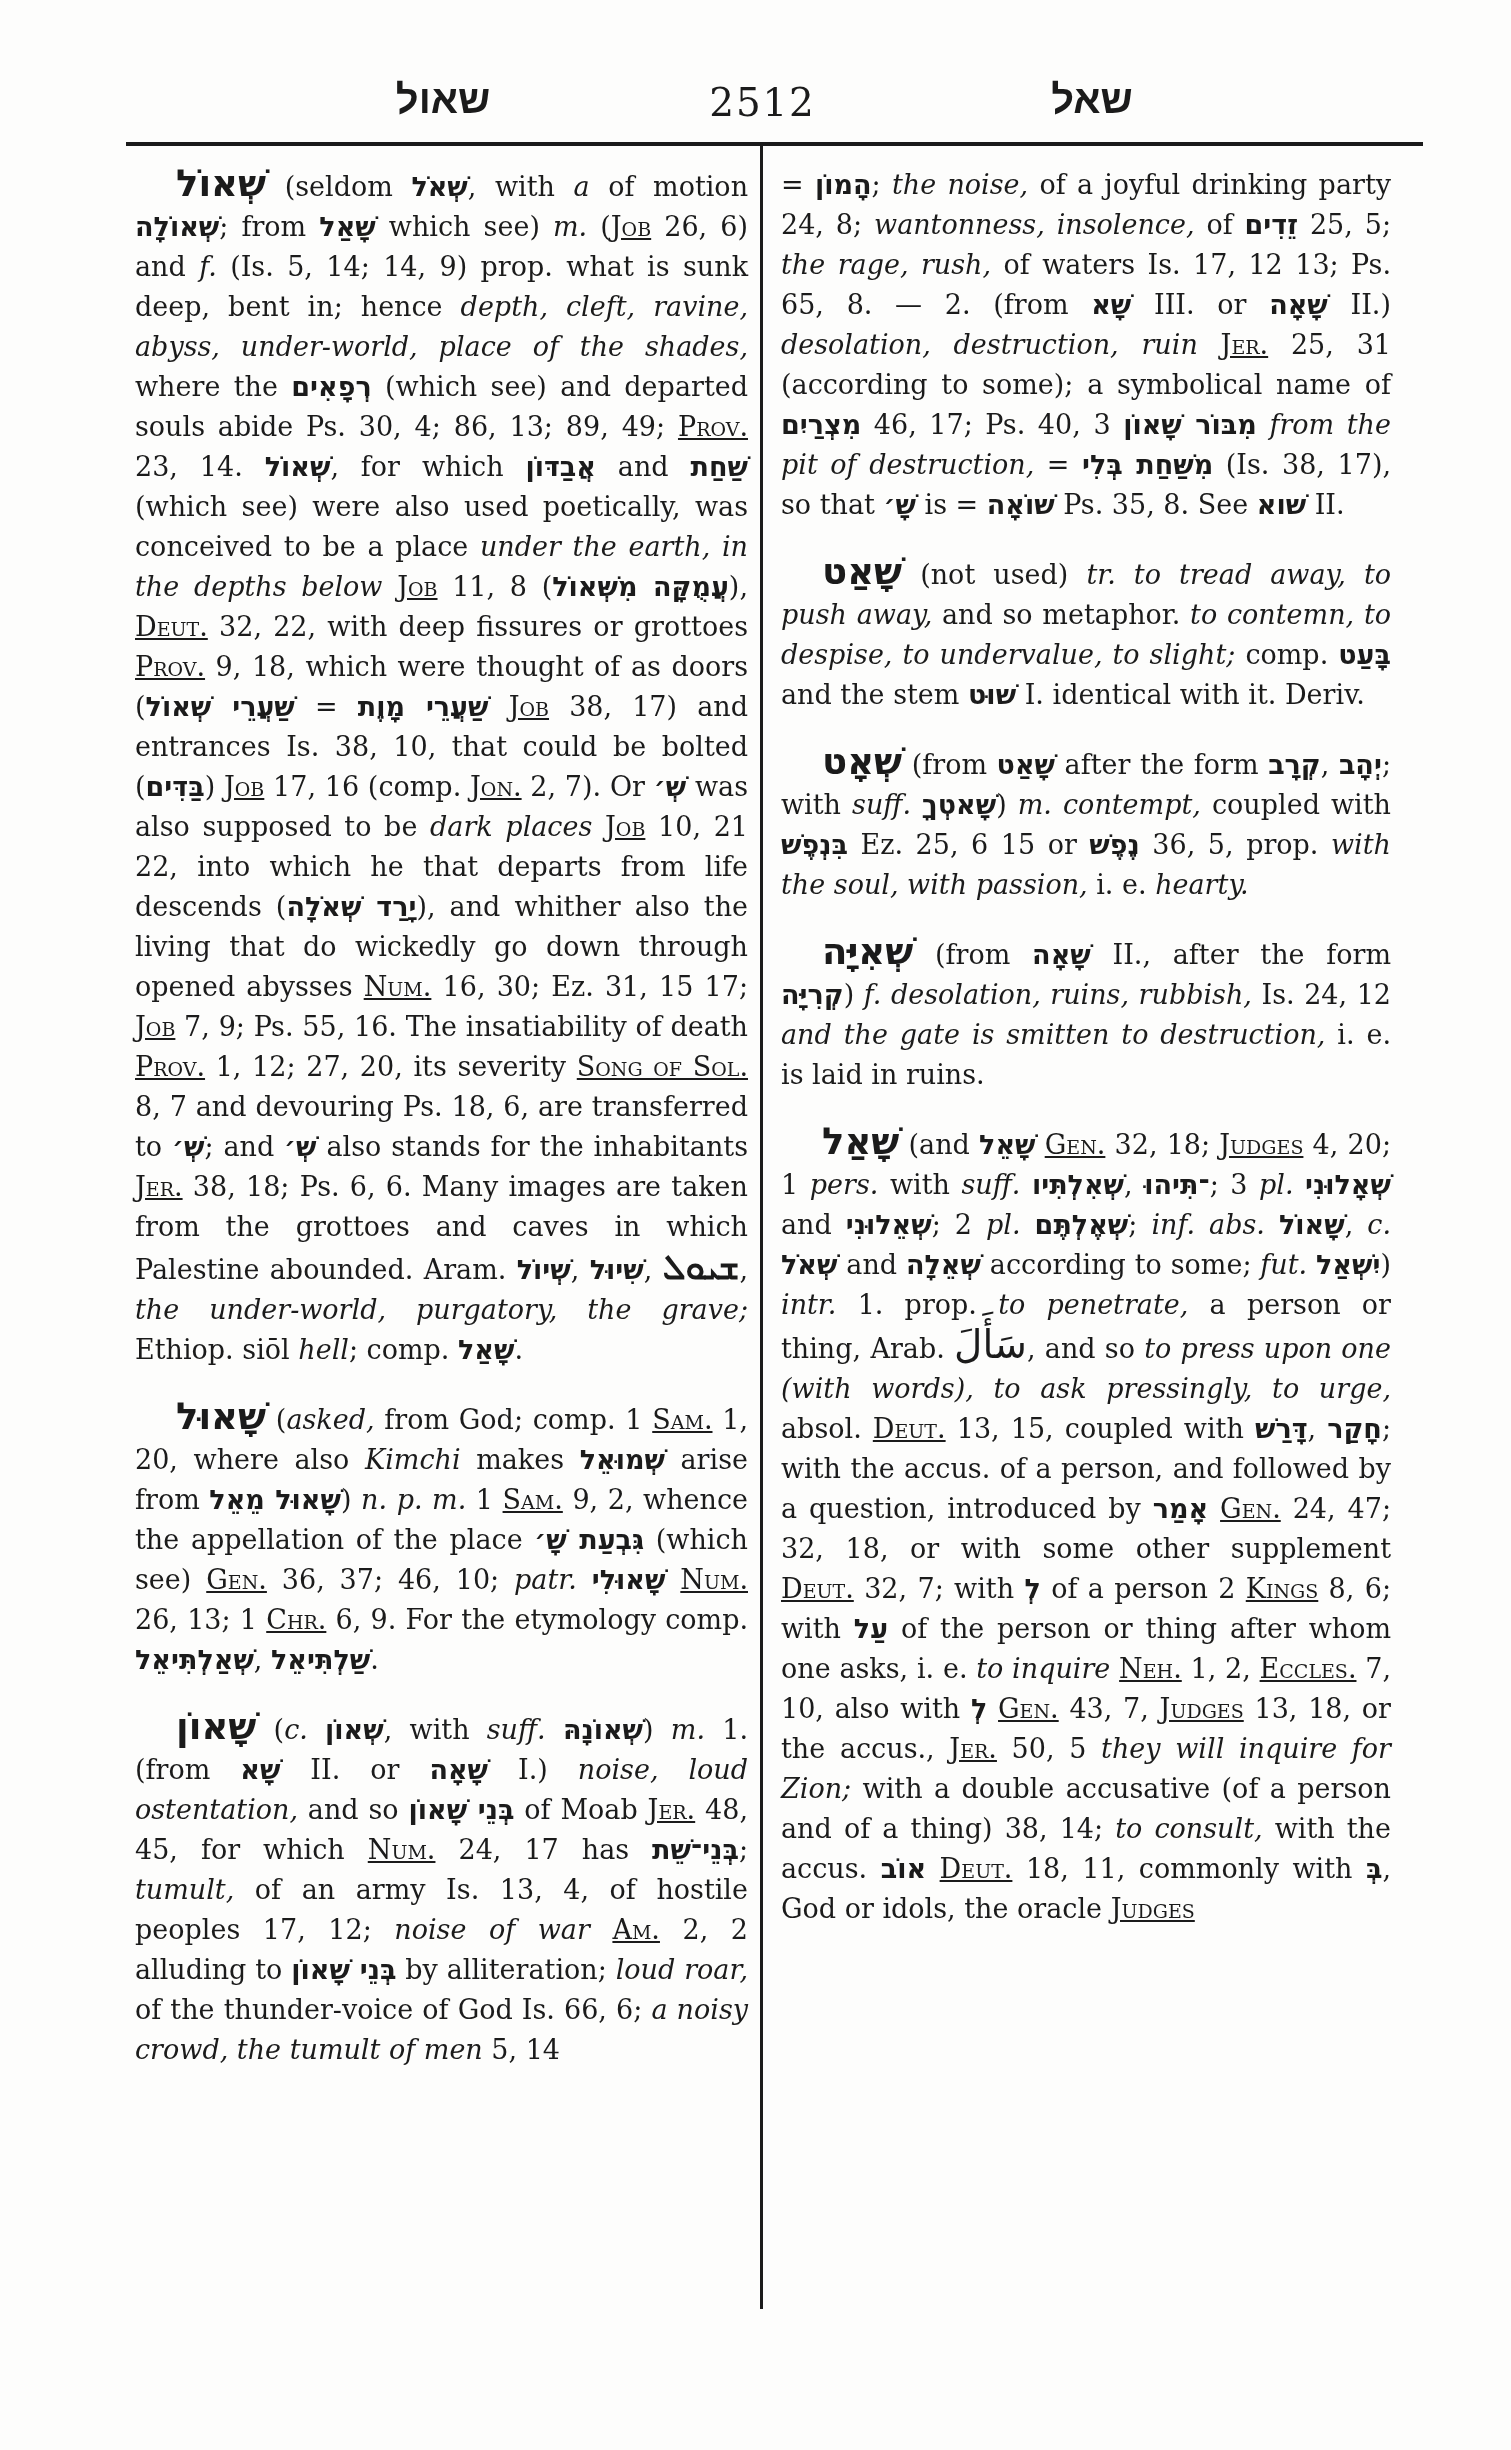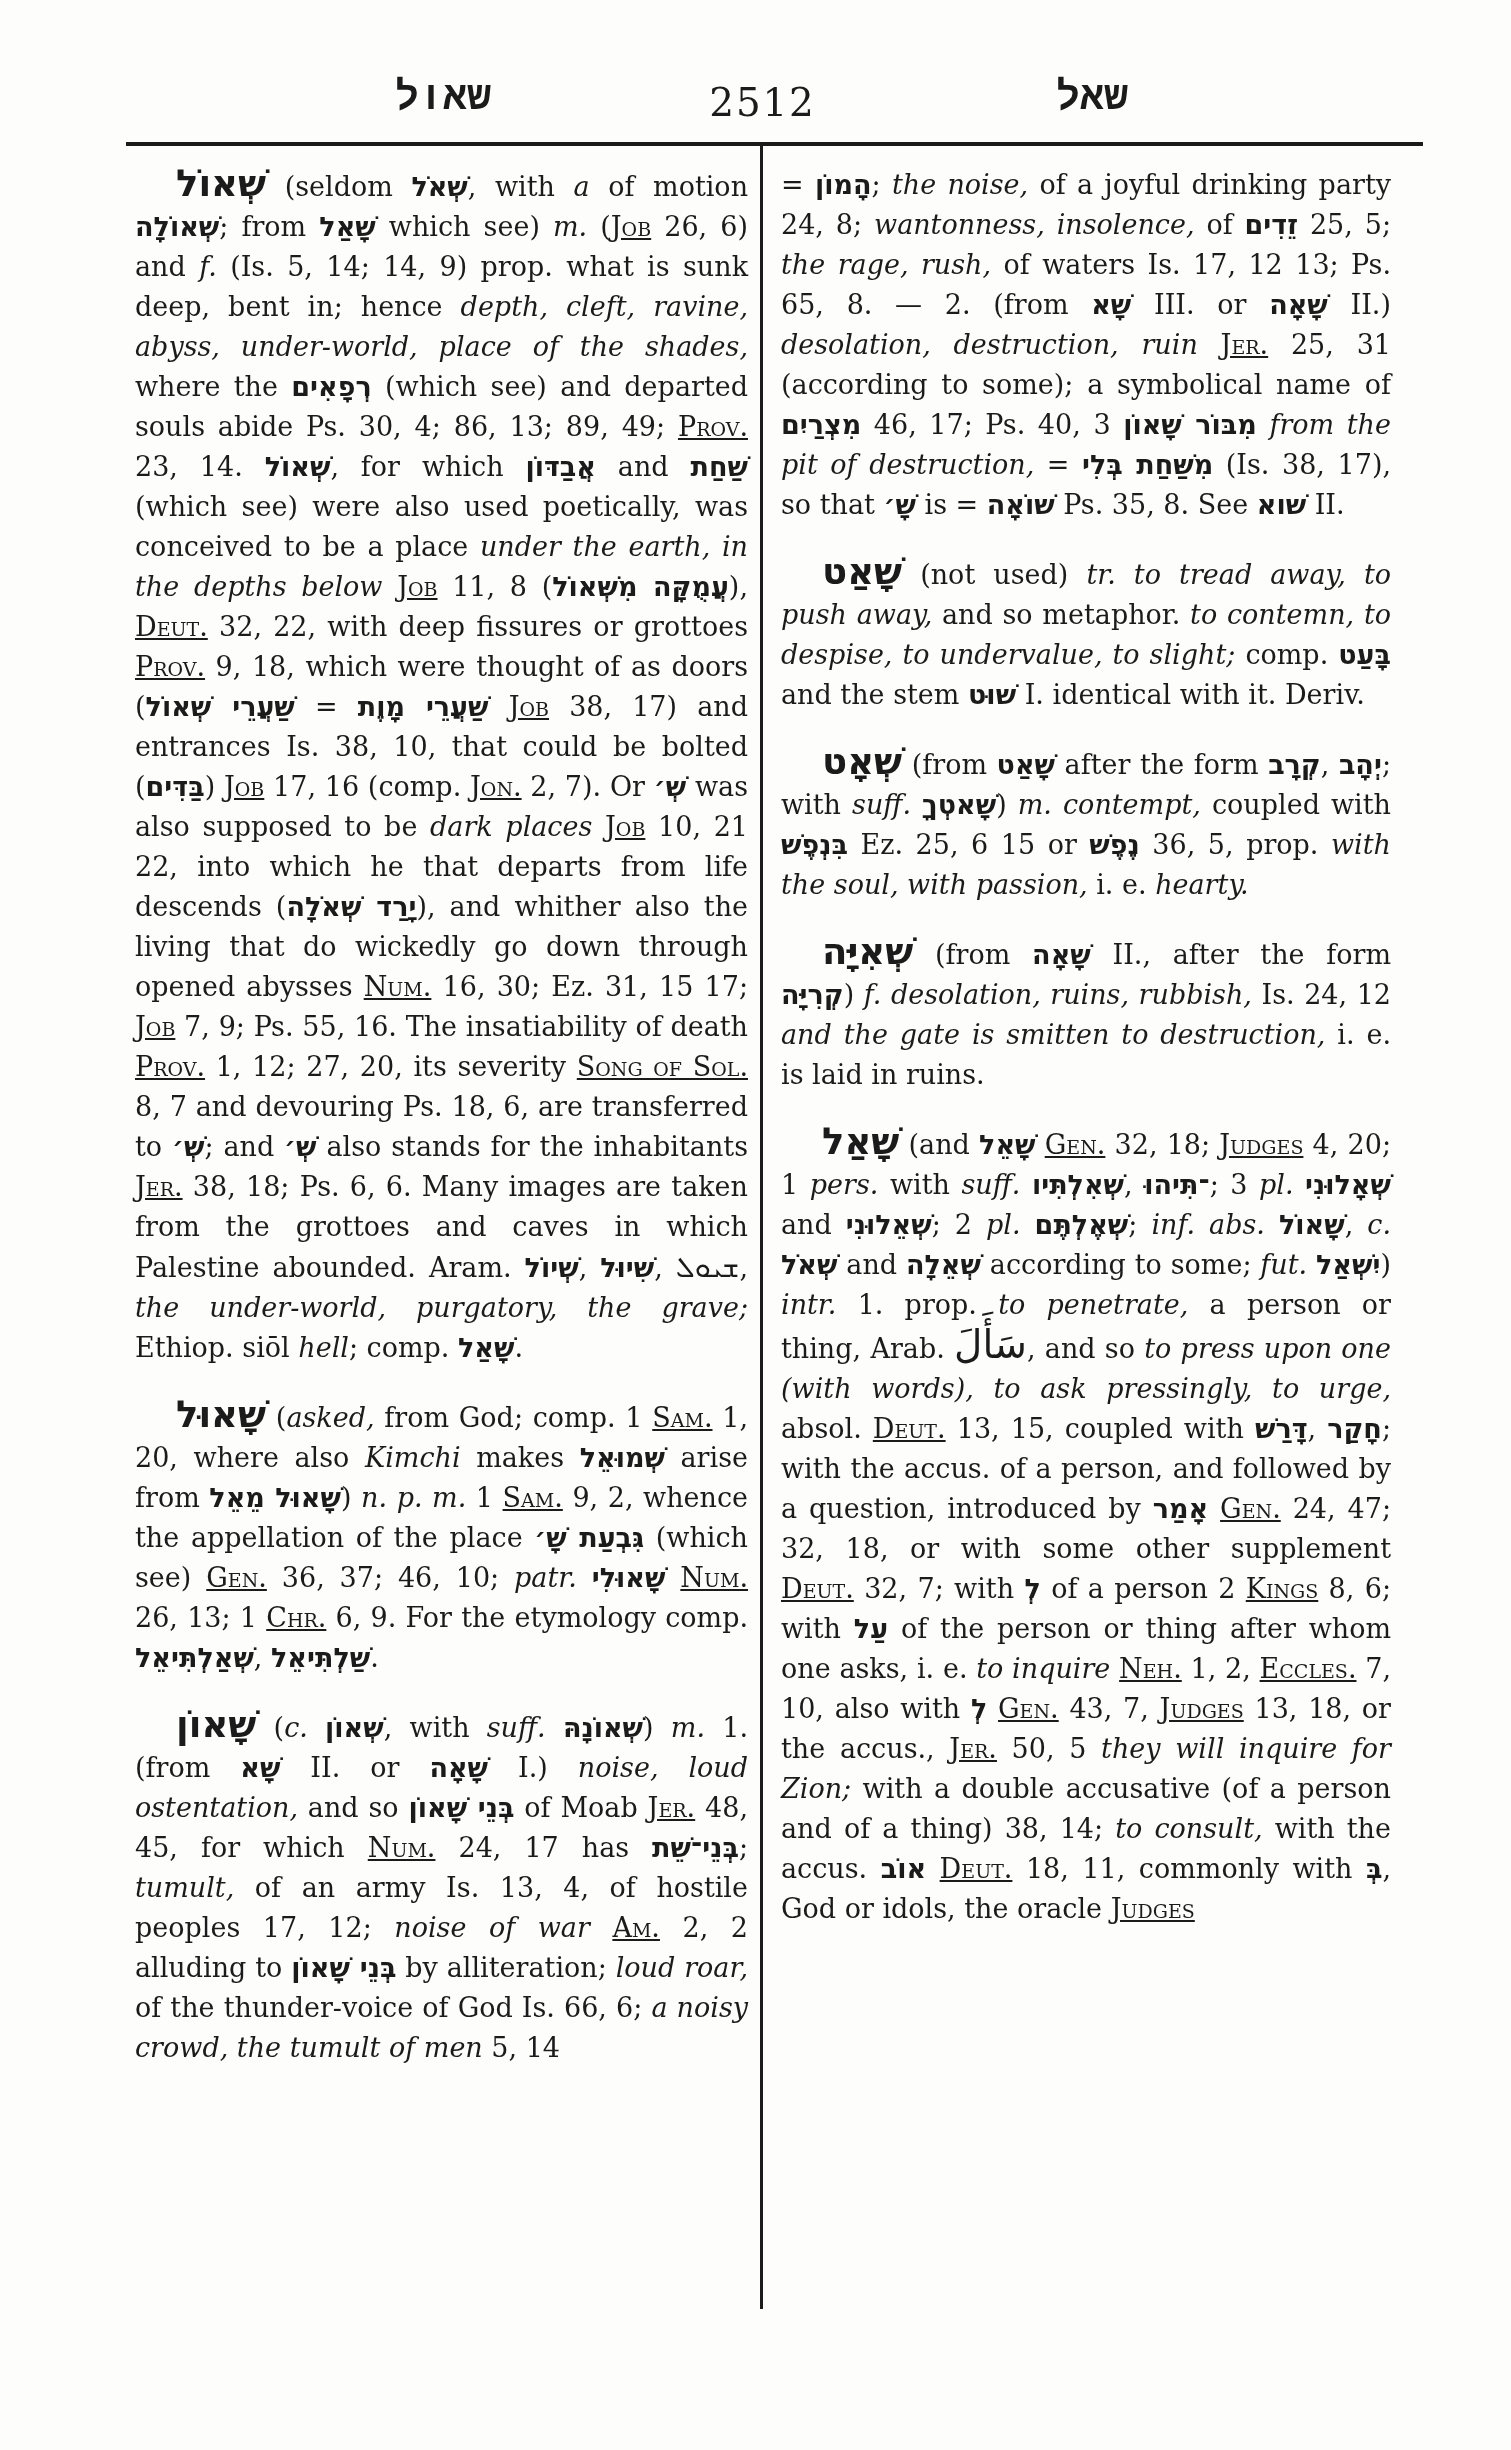--- a/index.html
+++ b/index.html
@@ -11,21 +11,21 @@
     background: #fdfdfc;
     color: #1b1b1b;
     font-family: "DejaVu Serif", serif;
     overflow: hidden;
   }
   
   .rh-left, .rh-right {
     position: absolute;
     width: 234px;
     text-align: center;
-    font-family: Liberation Mono, monospace;
+    font-family: Liberation Sans, sans-serif;
     font-weight: bold;
     font-size: 40px;
     line-height: 1;
     top: 79px;
   }
   .rh-left  { left: 326px; }
   .rh-right { left: 975px; }
   .rh-num {
     position: absolute;
     top: 83px;
@@ -70,21 +70,21 @@
   .run.rm { }
   .run.i  { font-style: italic; }
   .run.sc { font-variant: small-caps; text-decoration: underline; }
   .run.he, .run.hw, .run.ar, .run.sy {
     font-family: "DejaVu Sans", sans-serif;
     unicode-bidi: isolate;
   }
   .run.he { font-weight: bold; font-size: 27px; }
   .run.hw { font-weight: bold; font-size: 37px; line-height: 1; }
   .run.ar { font-size: 39px; }
-  .run.sy { font-size: 29px; font-weight: normal; }
+  .run.sy { font-size: 35px; font-weight: bold; }
 </style>
 </head>
 <body>
 
 <div class="page">
   <div class="rh-left">
     <span dir="rtl">שאול</span>
   </div>
   <div class="rh-num">2512</div>
   <div class="rh-right">

